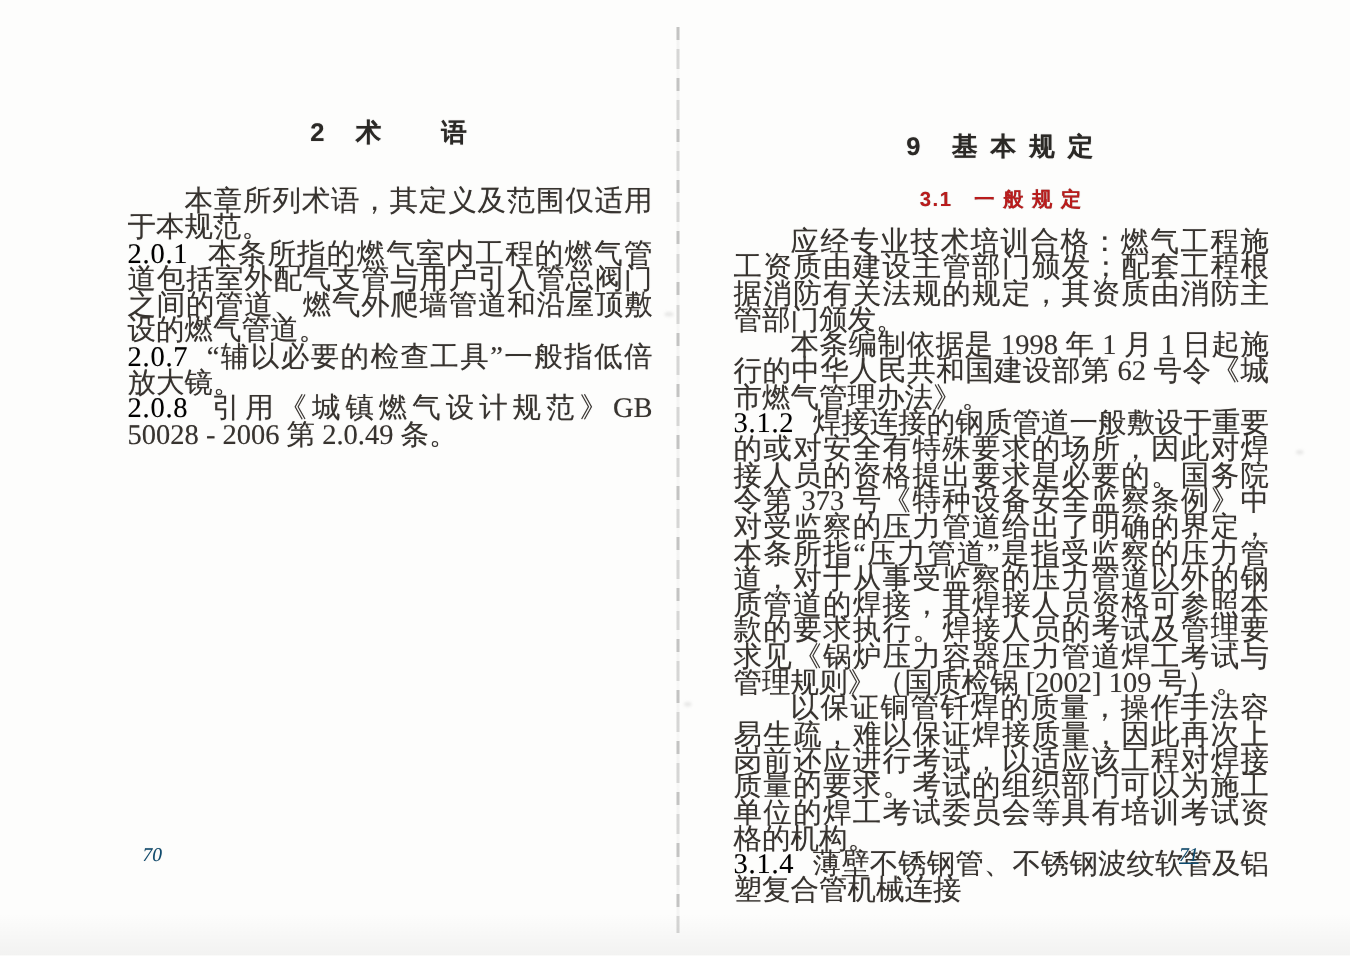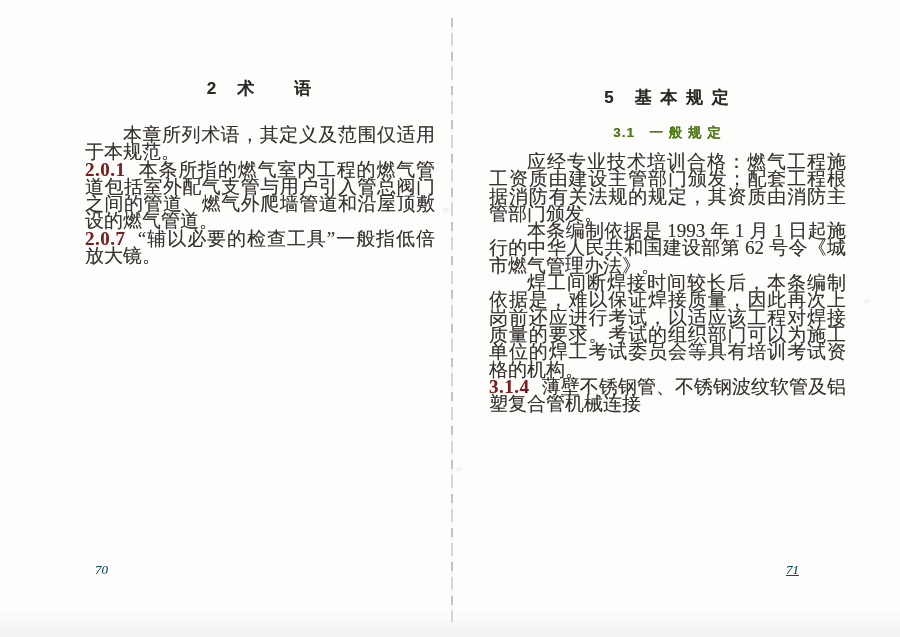--- a/index.html
+++ b/index.html
@@ -74,39 +74,39 @@
   .page-right .chapter-title {
     margin-bottom: 15px;
   }
   .section-title {
     margin: 0 0 11px 0;
     font-family: "Liberation Sans", "DejaVu Sans", sans-serif;
     font-size: 13.5px;
     font-weight: 700;
     letter-spacing: 1px;
     text-align: center;
-    color: #4d7c0f;
+    color: #b91c1c;
     text-shadow: 0 0 0.5px rgba(40,38,35,0.5);
   }
   .para {
     margin: 0;
     font-size: 19px;
     line-height: 17.3px;
     text-align: justify;
     color: #37332f;
     text-shadow: 0 0 0.5px rgba(55,51,47,0.45);
   }
   .para.indent {
     text-indent: 2em;
   }
   .para .clause-num {
-    font-weight: 700;
+    font-weight: 400;
     letter-spacing: 0.5px;
     margin-right: 0.65em;
-    color: #7f1d1d;
+    color: #000000;
   }
   .page-number {
     position: absolute;
     top: 562px;
     font-size: 13px;
     font-style: italic;
     color: #0c4a6e;
     text-shadow: 0 0 0.5px rgba(75,75,75,0.4);
   }
   .page-number.left { left: 95px; }
@@ -116,30 +116,32 @@
 <body>
 
 <div class="spread">
 
   <div class="page page-left">
     <h1 class="chapter-title">2　术　　语</h1>
     <div>
         <p class="para indent">本章所列术语，其定义及范围仅适用于本规范。</p>
         <p class="para"><b class="clause-num">2.0.1</b>本条所指的燃气室内工程的燃气管道包括室外配气支管与用户引入管总阀门之间的管道、燃气外爬墙管道和沿屋顶敷设的燃气管道。</p>
         <p class="para"><b class="clause-num">2.0.7</b>“辅以必要的检查工具”一般指低倍放大镜。</p>
+        <p class="para"><b class="clause-num">2.0.8</b>引用《城镇燃气设计规范》GB 50028 - 2006 第 2.0.49 条。</p>
       </div>
   </div>
 
   <div class="page page-right">
-    <h1 class="chapter-title">5　基 本 规 定</h1>
+    <h1 class="chapter-title">9　基 本 规 定</h1>
     <h2 class="section-title">3.1　一 般 规 定</h2>
     <div>
         <p class="para indent">应经专业技术培训合格：燃气工程施工资质由建设主管部门颁发；配套工程根据消防有关法规的规定，其资质由消防主管部门颁发。</p>
-        <p class="para indent">本条编制依据是 1993 年 1 月 1 日起施行的中华人民共和国建设部第 62 号令《城市燃气管理办法》。</p>
-        <p class="para indent">焊工间断焊接时间较长后，本条编制依据是，难以保证焊接质量，因此再次上岗前还应进行考试，以适应该工程对焊接质量的要求。考试的组织部门可以为施工单位的焊工考试委员会等具有培训考试资格的机构。</p>
+        <p class="para indent">本条编制依据是 1998 年 1 月 1 日起施行的中华人民共和国建设部第 62 号令《城市燃气管理办法》。</p>
+        <p class="para"><b class="clause-num">3.1.2</b>焊接连接的钢质管道一般敷设于重要的或对安全有特殊要求的场所，因此对焊接人员的资格提出要求是必要的。国务院令第 373 号《特种设备安全监察条例》中对受监察的压力管道给出了明确的界定，本条所指“压力管道”是指受监察的压力管道，对于从事受监察的压力管道以外的钢质管道的焊接，其焊接人员资格可参照本款的要求执行。焊接人员的考试及管理要求见《锅炉压力容器压力管道焊工考试与管理规则》（国质检锅 [2002] 109 号）。</p>
+        <p class="para indent">以保证铜管钎焊的质量，操作手法容易生疏，难以保证焊接质量，因此再次上岗前还应进行考试，以适应该工程对焊接质量的要求。考试的组织部门可以为施工单位的焊工考试委员会等具有培训考试资格的机构。</p>
         <p class="para"><b class="clause-num">3.1.4</b>薄壁不锈钢管、不锈钢波纹软管及铝塑复合管机械连接</p>
       </div>
   </div>
 
   <div class="page-number left">70</div>
   <div class="page-number right">71</div>
 
   <div class="fold-line"></div>
 
   <div class="speck" style="left:443px; top:208px; width:6px; height:3px;"></div>

